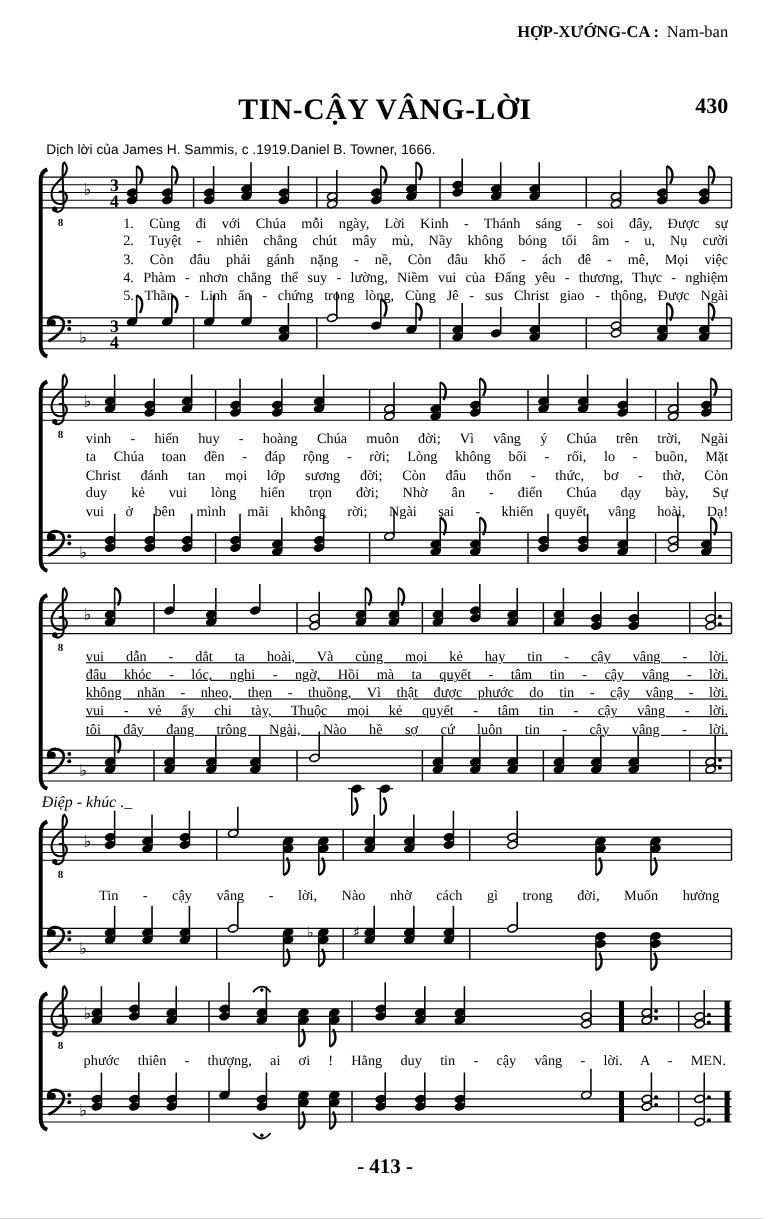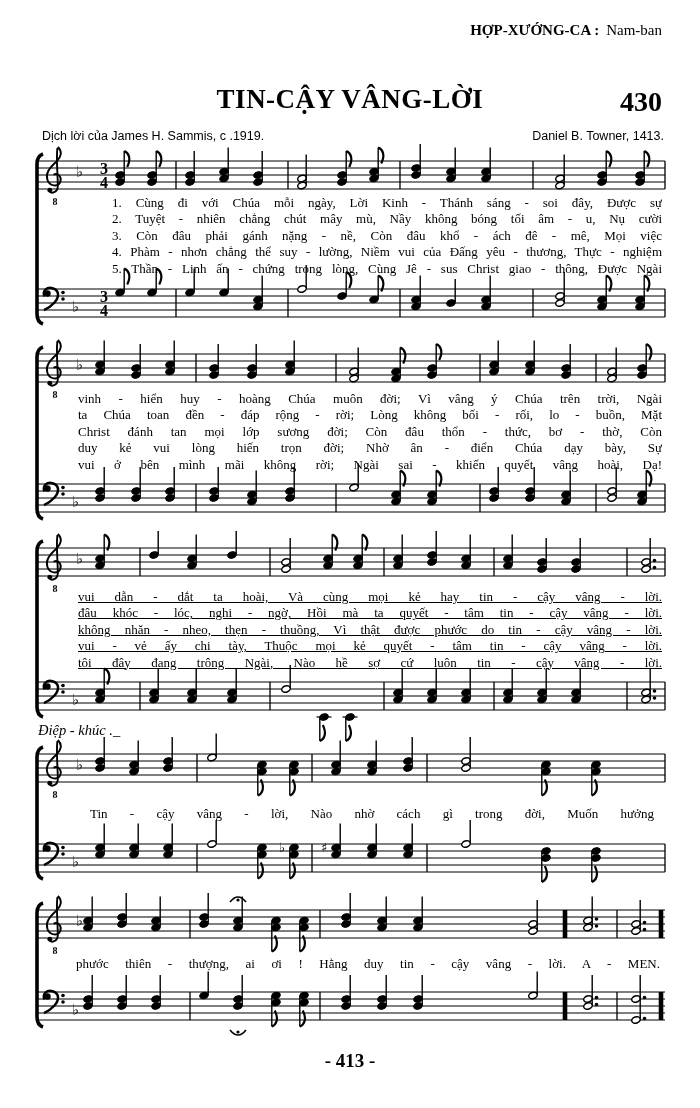--- a/index.html
+++ b/index.html
@@ -3,22 +3,22 @@
 <meta charset="utf-8">
 <style>
   html,body{margin:0;padding:0;background:#888;}
   .page{position:relative;width:700px;height:1108px;background:#fff;color:#000;overflow:hidden;
         font-family:"Liberation Serif","DejaVu Serif",serif;}
   .hdr{position:absolute;top:22px;right:38px;font-size:15px;white-space:nowrap;}
   .hdr .series{font-weight:bold;}
   .hdr .edition{font-weight:normal;margin-left:7px;}
   .titlerow{position:absolute;top:84px;left:0;right:0;text-align:center;}
   .hymn-title{margin:0;font-size:27px;font-weight:bold;letter-spacing:.5px;display:inline-block;}
-  .hymn-number{position:absolute;top:86px;right:38px;font-size:28px;font-weight:bold;}
-  .credits{position:absolute;top:129px;left:42px;right:36px;display:flex;justify-content:space-between;
+  .hymn-number{position:absolute;top:86px;right:38px;font-size:20px;font-weight:bold;}
+  .credits{position:absolute;top:129px;left:42px;right:36px;display:flex;
            font-family:"Liberation Sans","DejaVu Sans",sans-serif;font-size:12.5px;}
   .lyr{position:absolute;text-align:justify;text-align-last:justify;-moz-text-align-last:justify;
        font-size:13px;line-height:16.4px;}
   .lyr div{overflow:hidden;height:16.4px;}
   .lyr.one div{height:18px;}
   .chorus-label{position:absolute;left:38px;top:722px;font-style:italic;font-size:14.5px;}
   .footer{position:absolute;top:1050px;left:0;right:0;text-align:center;font-size:19px;font-weight:bold;}
   svg{position:absolute;pointer-events:none;}
   svg text{font-family:"Liberation Serif","DejaVu Serif",serif;}
   svg text.acc{font-family:"DejaVu Sans",sans-serif;}
@@ -32,21 +32,21 @@
     <span class="series">HỢP-XƯỚNG-CA :</span><span class="edition">Nam-ban</span>
   </div>
 
   <div class="titlerow">
     <h1 class="hymn-title">TIN-CẬY VÂNG-LỜI</h1>
   </div>
   <div class="hymn-number">430</div>
 
   <div class="credits">
     <span>Dịch lời của James H. Sammis, c .1919.</span>
-    <span>Daniel B. Towner, 1413.</span>
+    <span>Daniel B. Towner, 1666.</span>
   </div>
 
   <div id="music">
       <svg width="16" height="176" style="left: 31px; top: 151px;">
         <path d="M12,3 Q6,5 6,13 L6,163 Q6,171 12,173" fill="none" stroke="#000" stroke-width="3.6"></path>
       </svg>
       <svg width="634" height="96" style="left: 36px; top: 135px;">
         <line x1="1" y1="26" x2="629" y2="26" stroke="#000" stroke-width="1"></line>
         <line x1="1" y1="33" x2="629" y2="33" stroke="#000" stroke-width="1"></line>
         <line x1="1" y1="40" x2="629" y2="40" stroke="#000" stroke-width="1"></line>

